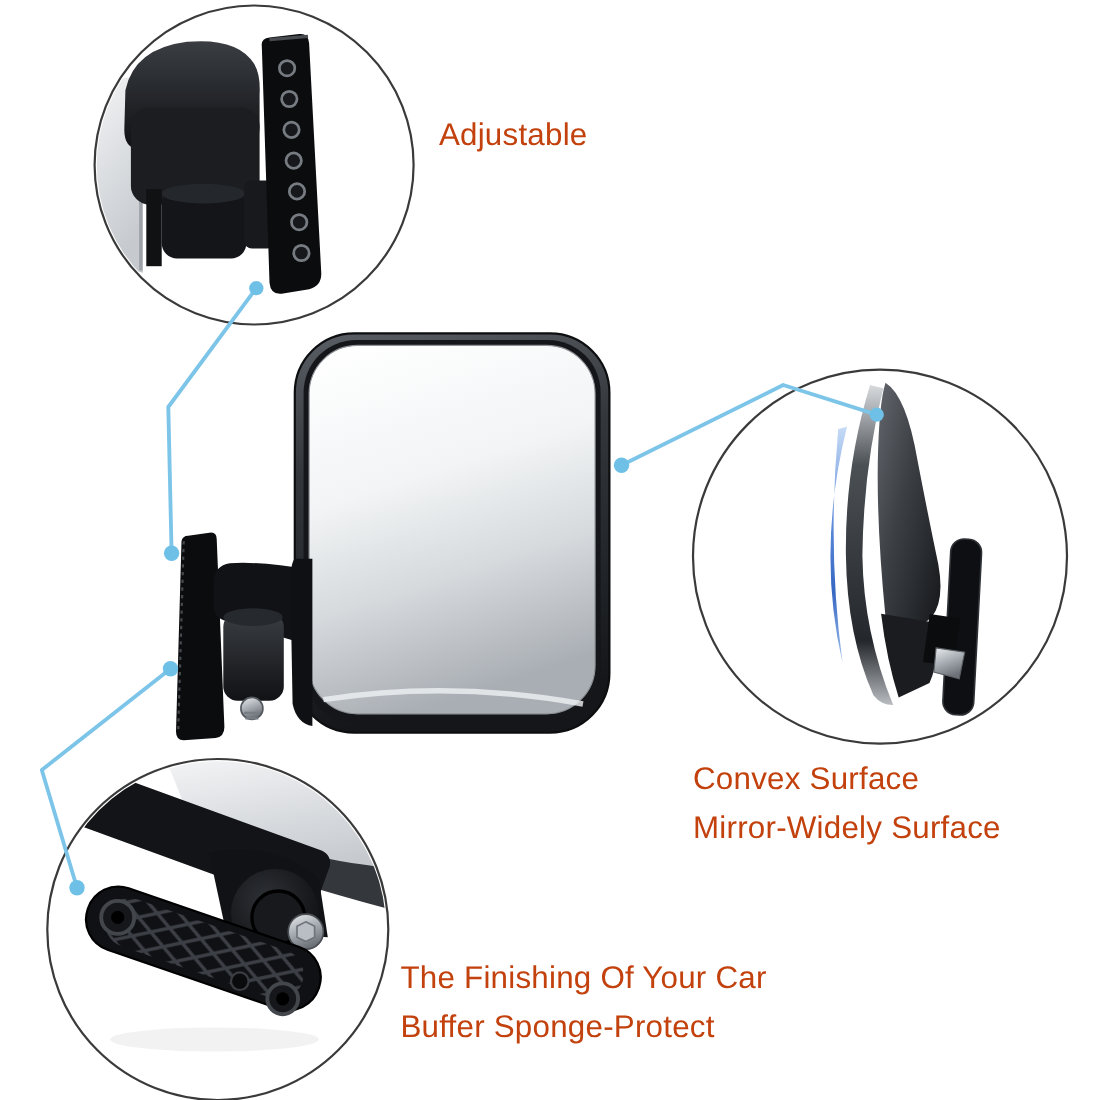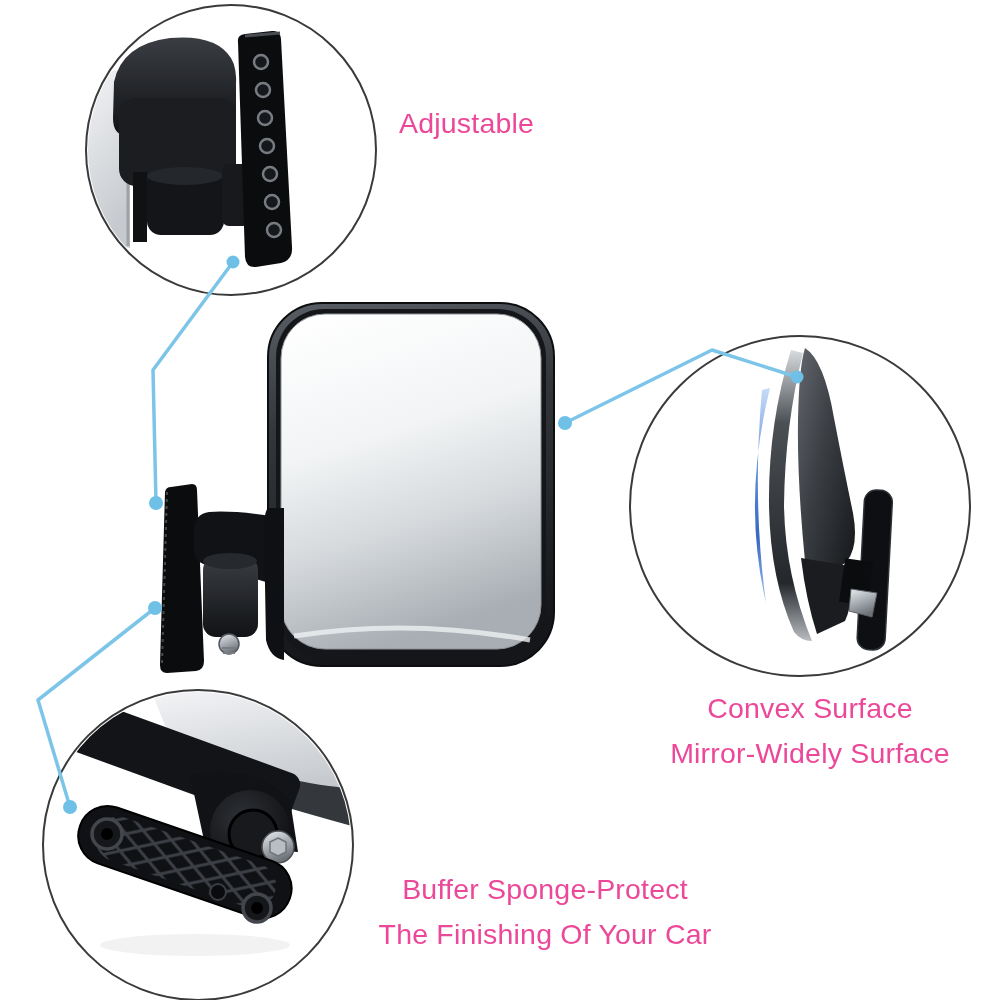--- a/index.html
+++ b/index.html
@@ -2,24 +2,24 @@
 <html><head>
 <meta charset="utf-8">
 <style>
   html,body{margin:0;padding:0;background:#ffffff;}
   .stage{
     position:relative;width:1000px;height:1000px;background:#ffffff;overflow:hidden;
     font-family:"Liberation Sans", sans-serif;
   }
   .stage svg{position:absolute;left:0;top:0;}
   .label{
-    position:absolute;color:#ec4899;font-size:28.5px;line-height:45px;
+    position:absolute;color:#c2410c;font-size:28.5px;line-height:45px;
     letter-spacing:0.2px;white-space:nowrap;
   }
-  .label.center{text-align:center;}
+  .label.center{text-align:left;}
 </style>
 </head>
 <body>
 
 <div class="stage">
 
 <svg width="1000" height="1000" viewBox="0 0 1000 1000">
   <defs>
     <linearGradient id="frameGrad" x1="0" y1="0" x2="0.15" y2="1">
       <stop offset="0" stop-color="#5a5f65"></stop>
@@ -195,17 +195,17 @@
   <div class="label" style="left:399px;top:101px;">
     <span>Adjustable</span>
   </div>
 
   <div class="label center" style="left:630px;top:686px;width:360px;">
     <div>Convex Surface</div>
     <div>Mirror-Widely Surface</div>
   </div>
 
   <div class="label center" style="left:364px;top:867px;width:362px;">
+    <div>The Finishing Of Your Car</div>
     <div>Buffer Sponge-Protect</div>
-    <div>The Finishing Of Your Car</div>
   </div>
 
 </div>
 
 </body></html>

